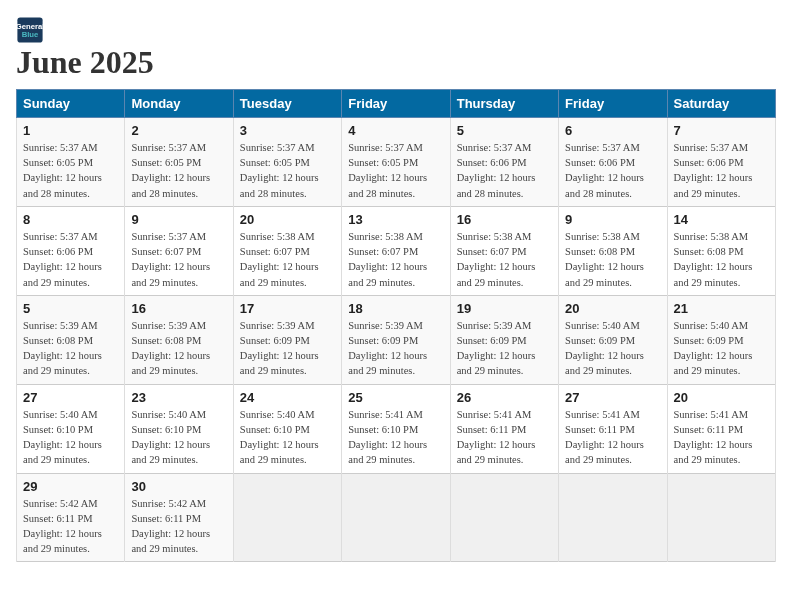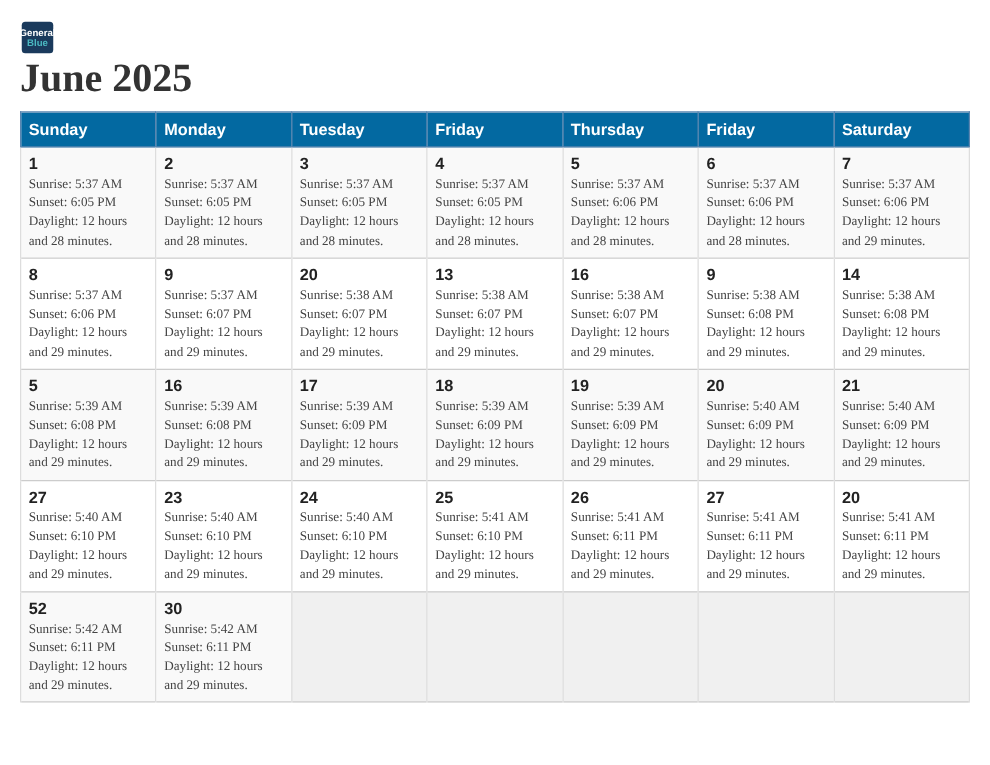--- a/index.html
+++ b/index.html
@@ -227,21 +227,21 @@
         <td><span class="day-num">27</span><span class="day-info" style="white-space: pre-line;">Sunrise: 5:41 AM
 Sunset: 6:11 PM
 Daylight: 12 hours
 and 29 minutes.</span></td>
         <td><span class="day-num">20</span><span class="day-info" style="white-space: pre-line;">Sunrise: 5:41 AM
 Sunset: 6:11 PM
 Daylight: 12 hours
 and 29 minutes.</span></td>
       </tr>
       <tr>
-        <td><span class="day-num">52</span><span class="day-info" style="white-space: pre-line;">Sunrise: 5:42 AM
+        <td><span class="day-num">29</span><span class="day-info" style="white-space: pre-line;">Sunrise: 5:42 AM
 Sunset: 6:11 PM
 Daylight: 12 hours
 and 29 minutes.</span></td>
         <td><span class="day-num">30</span><span class="day-info" style="white-space: pre-line;">Sunrise: 5:42 AM
 Sunset: 6:11 PM
 Daylight: 12 hours
 and 29 minutes.</span></td>
         <td class="empty-cell"></td>
         <td class="empty-cell"></td>
         <td class="empty-cell"></td>

